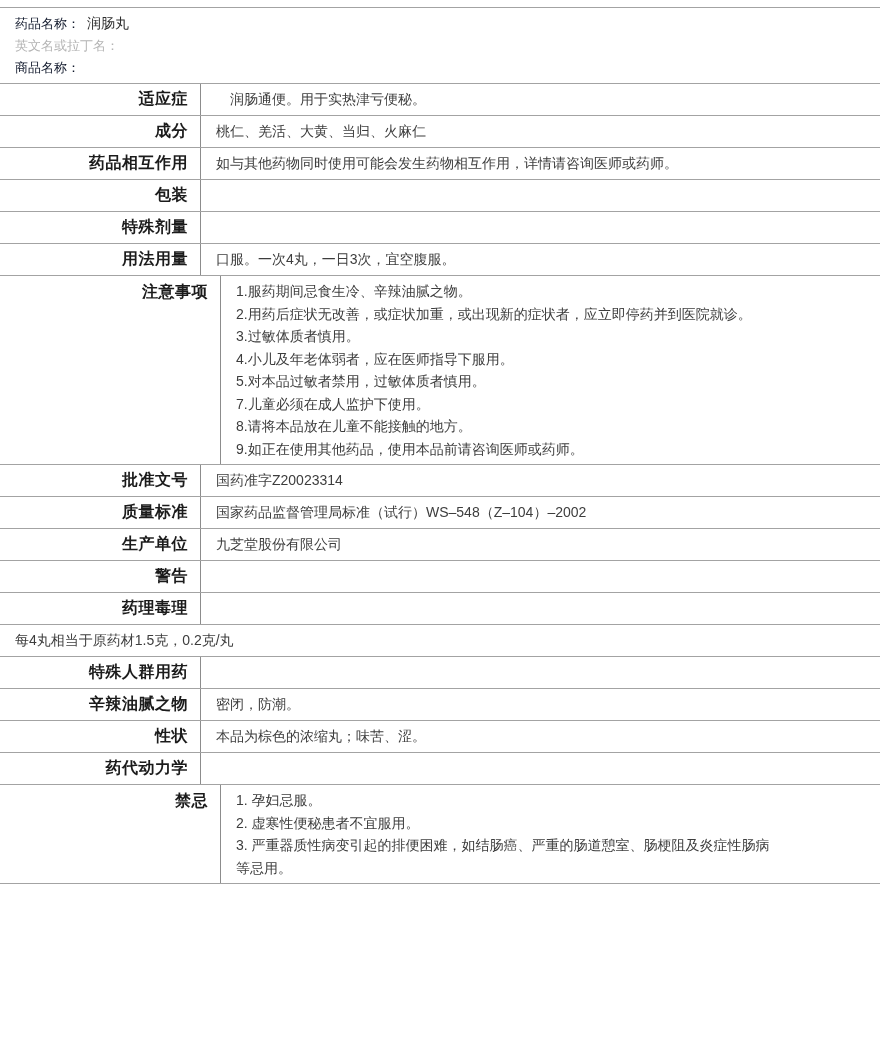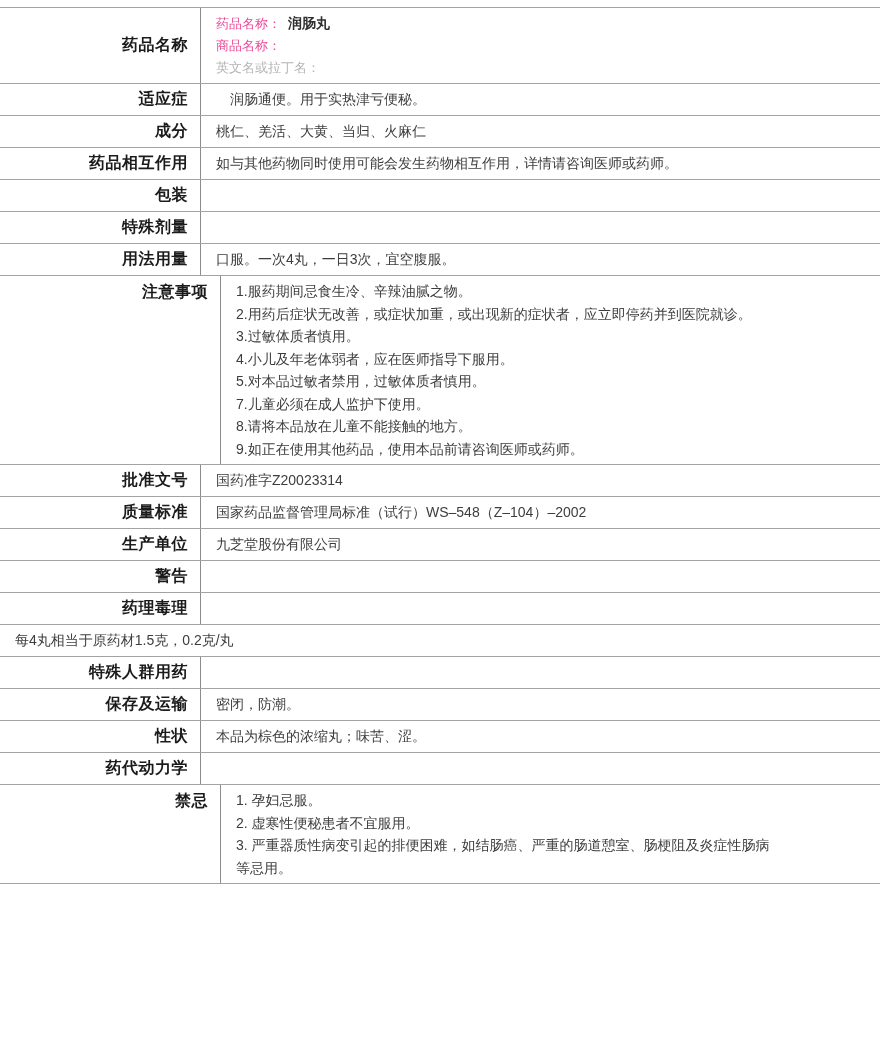--- a/index.html
+++ b/index.html
@@ -59,40 +59,39 @@
   }
   .text-line {
     line-height: 22.5px;
     min-height: 14px;
     white-space: pre-wrap;
   }
   .field-line {
     line-height: 22px;
     font-size: 13px;
   }
-  .field-label.muted { color: #ec4899; }
+  .field-label.muted { color: #0f172a; }
   .field-label.faint { color: #b4b4b4; }
   .field-value {
     color: #2f2f2f;
-    font-weight: bold;
+    font-weight: normal;
     font-size: 14px;
     margin-left: 7px;
   }
 </style>
 </head>
 <body>
 
 <div class="page">
   <div class="drug-table">
       <div class="row">
-        <div class="label-cell">药品名称</div>
         <div class="value-cell">
           <div class="field-line"><span class="field-label muted">药品名称：</span><span class="field-value">润肠丸</span></div>
+          <div class="field-line"><span class="field-label faint">英文名或拉丁名：</span></div>
           <div class="field-line"><span class="field-label muted">商品名称：</span></div>
-          <div class="field-line"><span class="field-label faint">英文名或拉丁名：</span></div>
         </div>
       </div>
       <div class="row">
         <div class="label-cell">适应症</div>
         <div class="value-cell">
           <div class="text-line">　润肠通便。用于实热津亏便秘。</div>
         </div>
       </div>
       <div class="row">
         <div class="label-cell">成分</div>
@@ -169,21 +168,21 @@
           <div class="text-line">每4丸相当于原药材1.5克，0.2克/丸</div>
         </div>
       </div>
       <div class="row">
         <div class="label-cell">特殊人群用药</div>
         <div class="value-cell">
           <div class="text-line"></div>
         </div>
       </div>
       <div class="row">
-        <div class="label-cell">保存及运输</div>
+        <div class="label-cell">辛辣油腻之物</div>
         <div class="value-cell">
           <div class="text-line">密闭，防潮。</div>
         </div>
       </div>
       <div class="row">
         <div class="label-cell">性状</div>
         <div class="value-cell">
           <div class="text-line">本品为棕色的浓缩丸；味苦、涩。</div>
         </div>
       </div>

